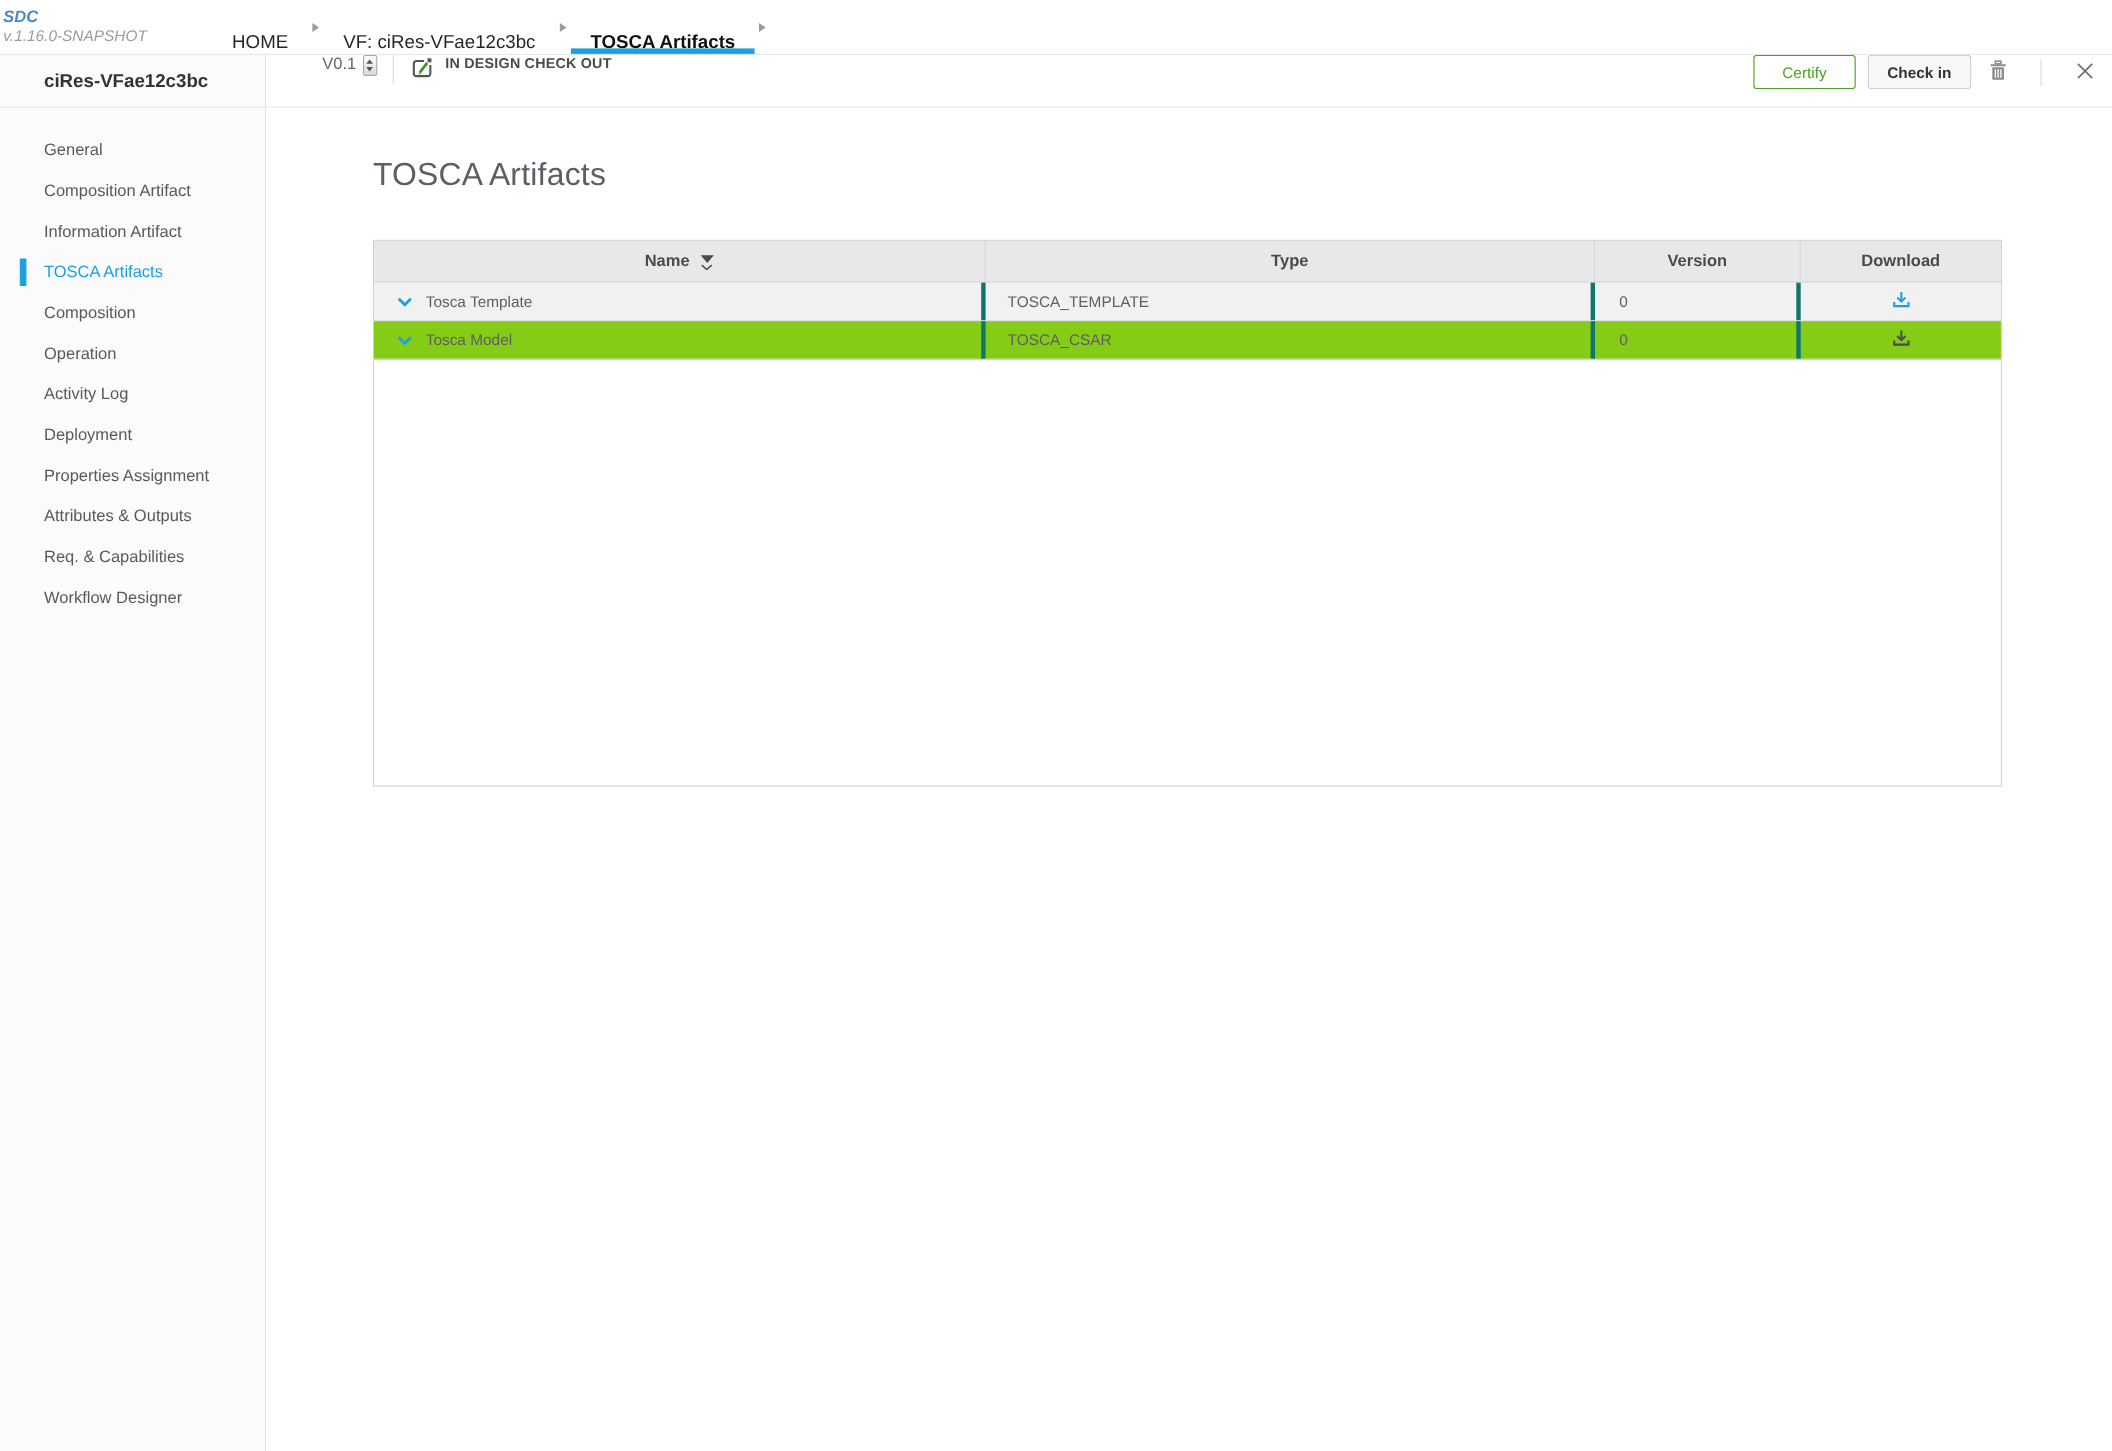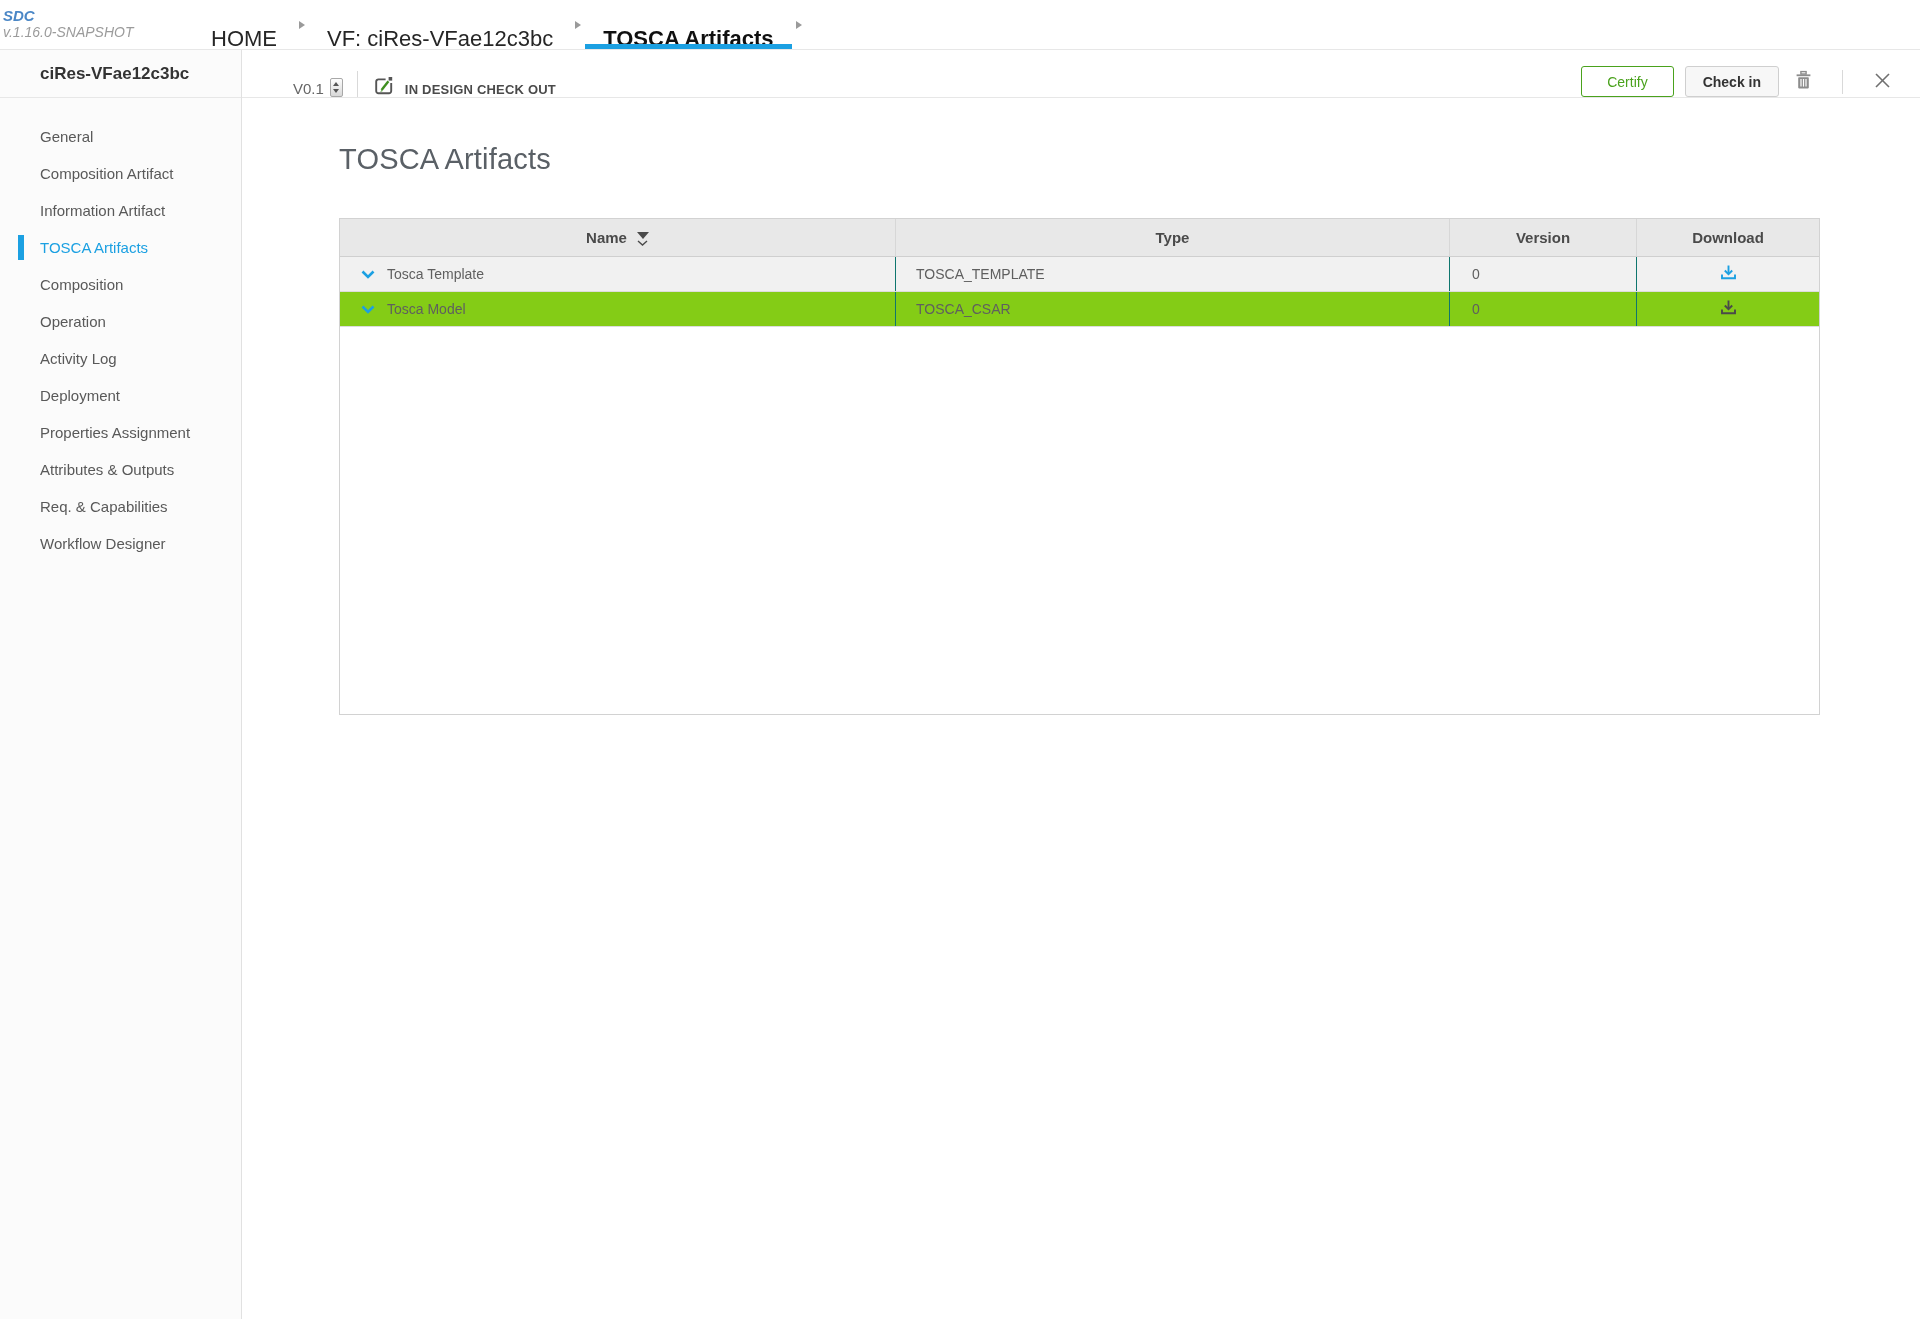--- a/index.html
+++ b/index.html
@@ -8,21 +8,21 @@
     font-family: "Liberation Sans", sans-serif; color: #333; overflow: hidden; }
 
   
   .topbar { height: 50px; display: flex; align-items: stretch;
     background: #fff; border-bottom: 1px solid #e7e7e7; }
   .logo-block { width: 193px; padding: 7px 0 0 3px; font-style: italic; }
   .logo-sdc { color: #4b87c6; font-weight: 700; font-size: 15px; line-height: 17px; }
   .logo-ver { color: #9b9b9b; font-size: 14px; line-height: 17px; }
   .breadcrumb { display: flex; align-items: stretch; }
   .crumb { position: relative; display: flex; align-items: center;
-    padding: 0 18px; font-size: 22px; color: #262626; cursor: pointer; white-space: nowrap; margin-top: 28px; }
+    padding: 0 18px; font-size: 17px; color: #262626; cursor: pointer; white-space: nowrap; margin-top: 28px; }
   .crumb.active { font-weight: 700; color: #101010; }
   .crumb.active::after { content: ""; position: absolute; left: 0; right: 0; bottom: 0;
     height: 5px; background: #1ba0e2; }
   .crumb-sep { display: flex; align-items: center; margin: 0 4px; }
   .crumb-sep .tri { width: 0; height: 0; border-left: 6px solid #9a9a9a;
     border-top: 4px solid transparent; border-bottom: 4px solid transparent; }
 
   
   .workspace { display: flex; height: 1269px; }
 
@@ -37,21 +37,21 @@
     font-size: 15px; color: #595959; cursor: pointer; white-space: nowrap; }
   .nav-item.active { color: #1ba0e2; }
   .nav-item.active .active-bar { position: absolute; left: 18px; top: 6px;
     width: 6px; height: 25px; background: #1ba0e2; }
 
   
   .content { flex: 1; display: flex; flex-direction: column; background: #fff; }
 
   
   .toolbar { height: 48px; flex: none; border-bottom: 1px solid #e7e7e7;
-    display: flex; align-items: flex-end; padding: 0 29px 0 51px; background: #fff; }
+    display: flex; align-items: flex-start; padding: 0 16px 0 51px; background: #fff; }
   .version-label { font-size: 15px; color: #666; margin-right: 6px; }
   .spinner { width: 13px; height: 19px; border: 1px solid #a8a8a8; border-radius: 2px;
     background: linear-gradient(#fdfdfd, #d8d8d8); display: flex; flex-direction: column;
     align-items: center; justify-content: center; gap: 3px; cursor: pointer; }
   .spin-up { width: 0; height: 0; border-bottom: 4px solid #555;
     border-left: 3px solid transparent; border-right: 3px solid transparent; }
   .spin-down { width: 0; height: 0; border-top: 4px solid #555;
     border-left: 3px solid transparent; border-right: 3px solid transparent; }
   .v-divider { width: 1px; height: 26px; background: #d9d9d9; margin: 0 14px; }
   .v-divider.short { height: 24px; }
@@ -83,21 +83,21 @@
   .th:last-child { border-right: none; }
   .sort-icon { display: flex; flex-direction: column; align-items: center;
     margin-left: 10px; margin-top: 2px; }
   .sort-trap { width: 9px; height: 0; border-top: 7px solid #4a4a4a;
     border-left: 6px solid transparent; border-right: 6px solid transparent; }
   .sort-chev { margin-top: 1px; display: block; }
   .trow { display: grid; grid-template-columns: 556px 554px 187px 1fr;
     height: 35px; border-bottom: 1px solid #dcdcdc; font-size: 14px; color: #5f5f5f;
     background: #84cc16; }
   .trow.odd { background: #f1f1f1; }
-  .td { display: flex; align-items: center; border-right: 1px solid #0f766e;
+  .td { display: flex; align-items: center; border-right: 4px solid #0f766e;
     overflow: hidden; white-space: nowrap; }
   .td:last-child { border-right: none; }
   .td-name { padding-left: 21px; gap: 12px; }
   .td-type { padding-left: 20px; }
   .td-version { padding-left: 22px; }
   .td-download { justify-content: center; }
   .expand-btn { background: none; border: none; padding: 0; cursor: pointer;
     display: flex; align-items: center; }
   .dl-btn { background: none; border: none; padding: 0; cursor: pointer;
     display: flex; align-items: center; }

